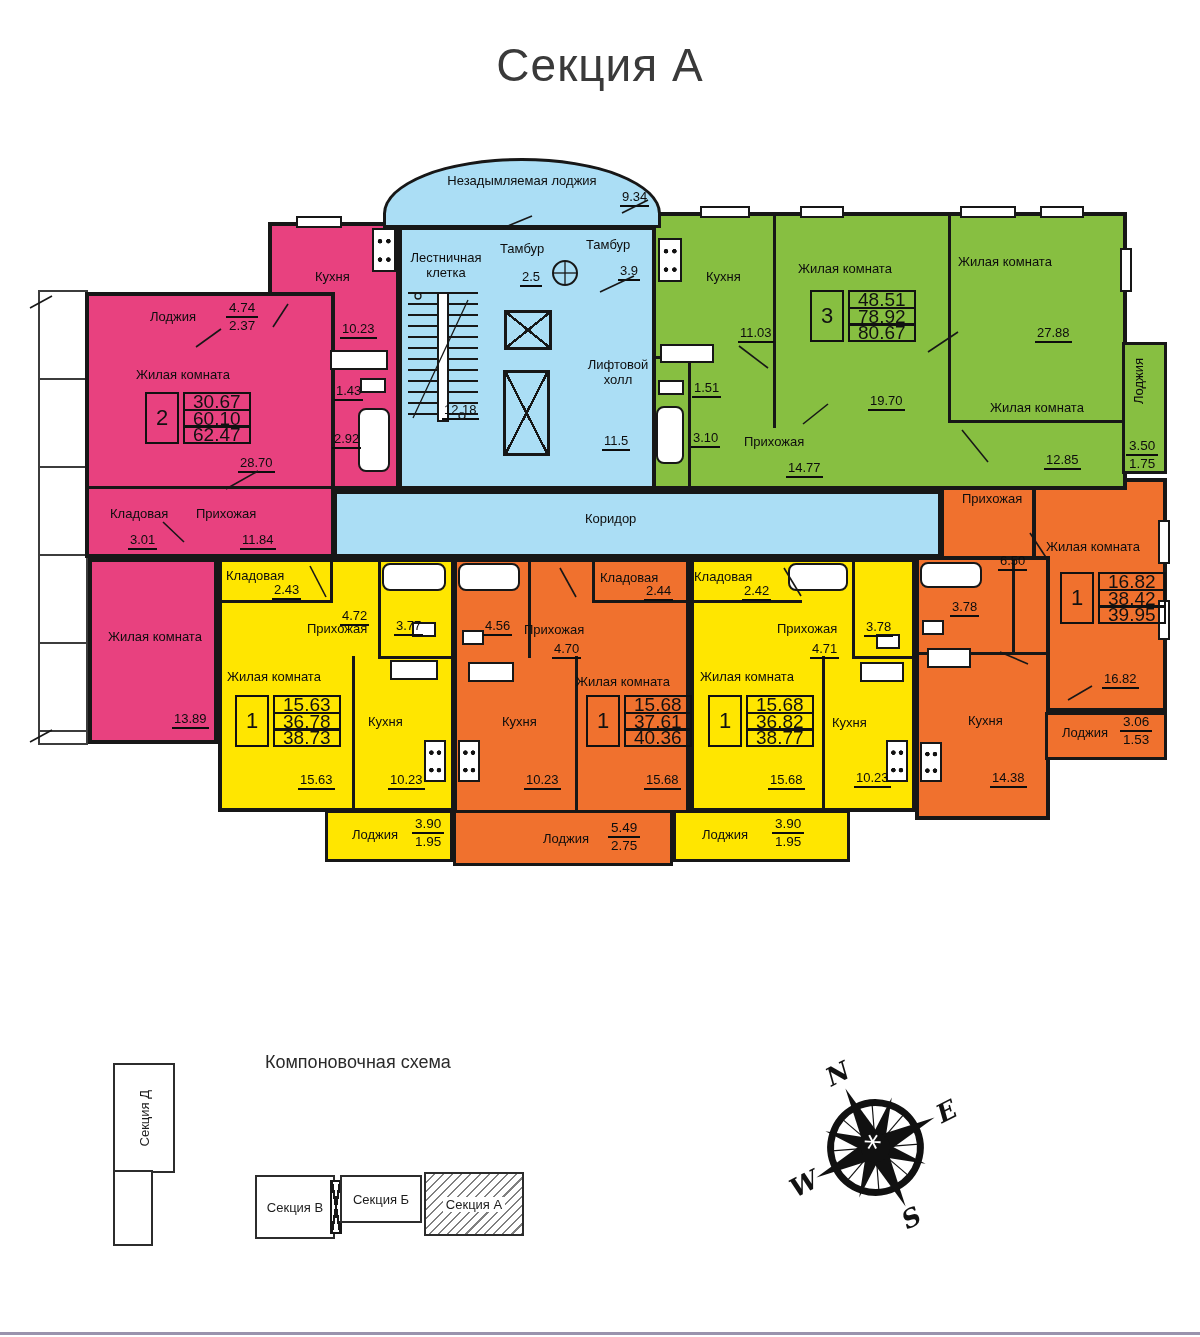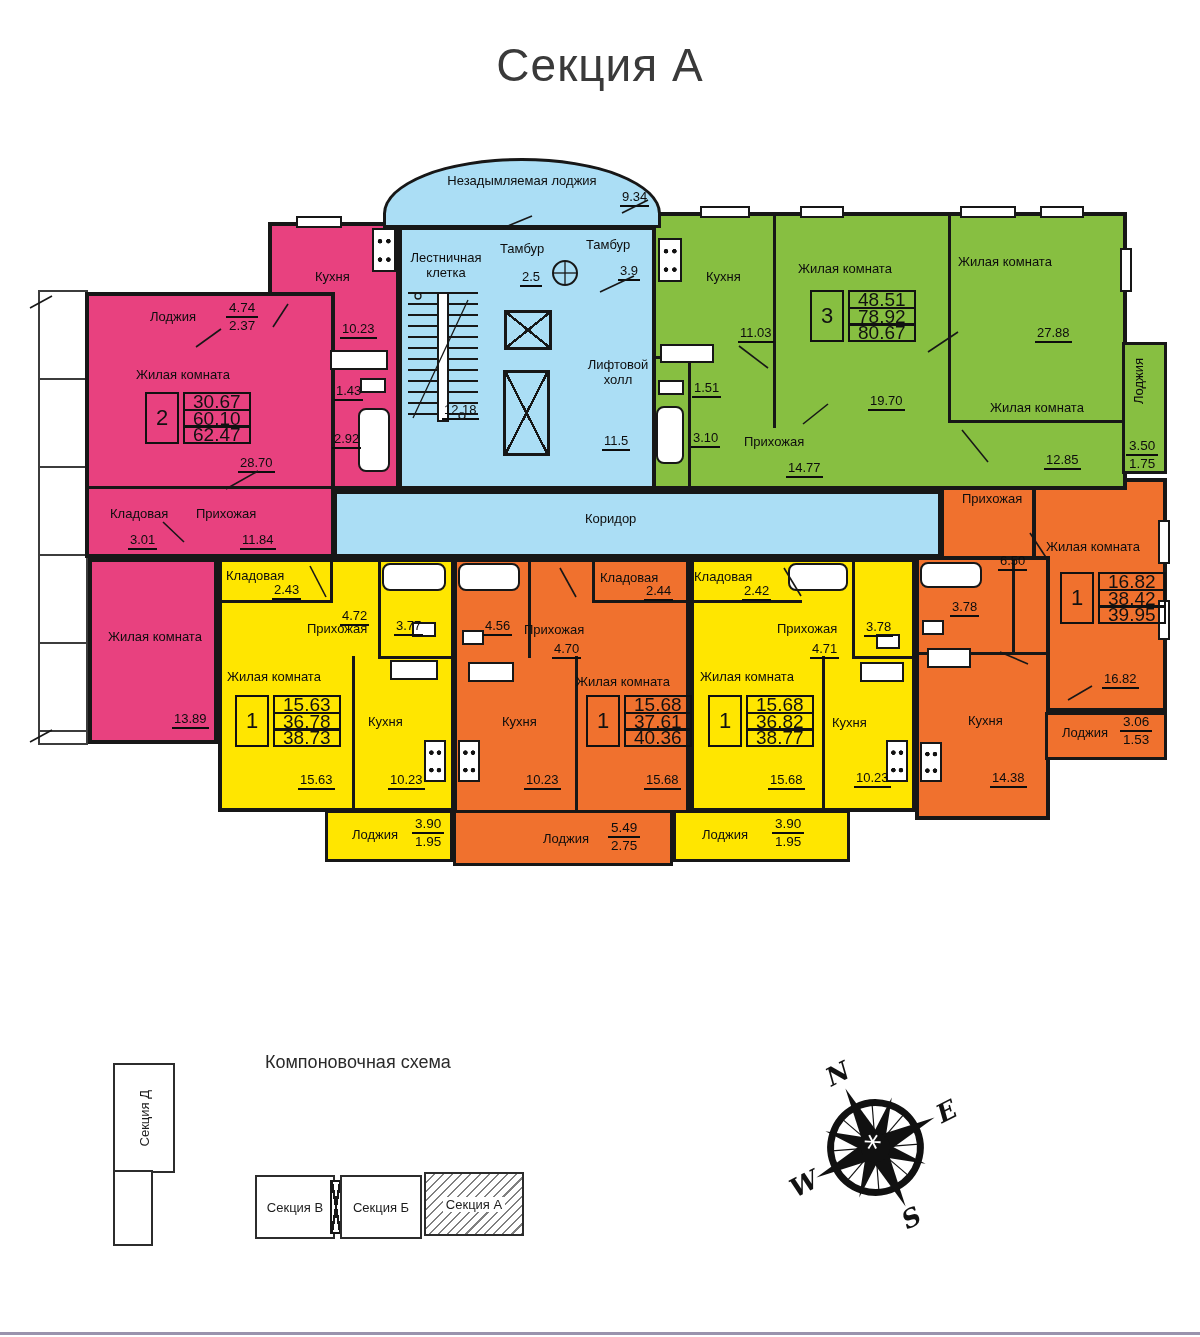--- a/index.html
+++ b/index.html
@@ -333,21 +333,21 @@
 
   <div class="scheme-title" style="left:265px;top:1052px;">Компоновочная схема</div>
   <div class="sbox" style="left:113px;top:1063px;width:62px;height:110px;">
     <span class="vtext">Секция Д</span>
   </div>
   <div class="sbox" style="left:113px;top:1170px;width:40px;height:76px;"></div>
   <div class="sbox" style="left:255px;top:1175px;width:80px;height:64px;">
     <span>Секция В</span>
   </div>
   <div class="xbox" style="left:330px;top:1180px;width:12px;height:54px;background-color:#fff;border-width:2px;"></div>
-  <div class="sbox" style="left:340px;top:1175px;width:82px;height:64px;">
+  <div class="sbox" style="left:340px;top:1175px;width:82px;height:48px;">
     <span>Секция Б</span>
   </div>
   <div class="sbox hatch" style="left:424px;top:1172px;width:100px;height:64px;">
     <span style="background:#fff;padding:0 3px;">Секция А</span>
   </div>
 
   <svg style="position:absolute;left:778px;top:1050px;" width="195" height="195" viewBox="-100 -100 200 200">
     <g transform="rotate(-27)">
       <g stroke="#111" stroke-width="1.2">
         <line x1="0" y1="-48" x2="0" y2="48"></line>

